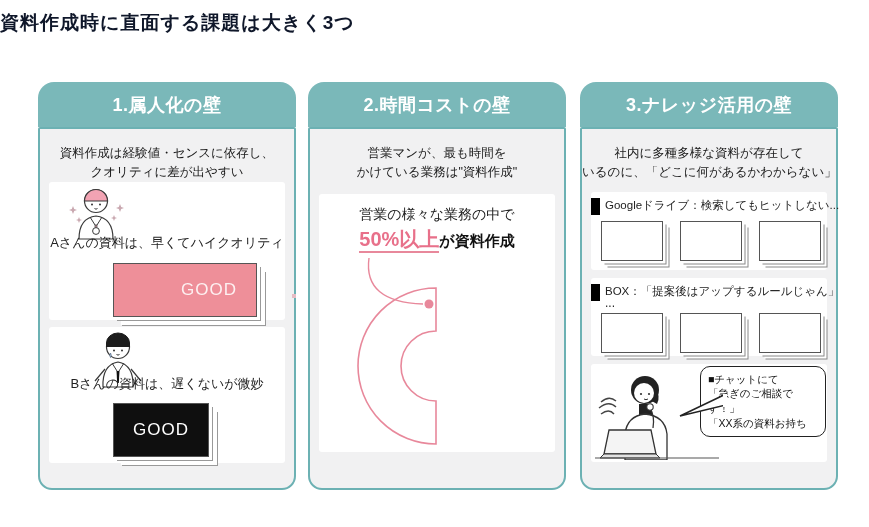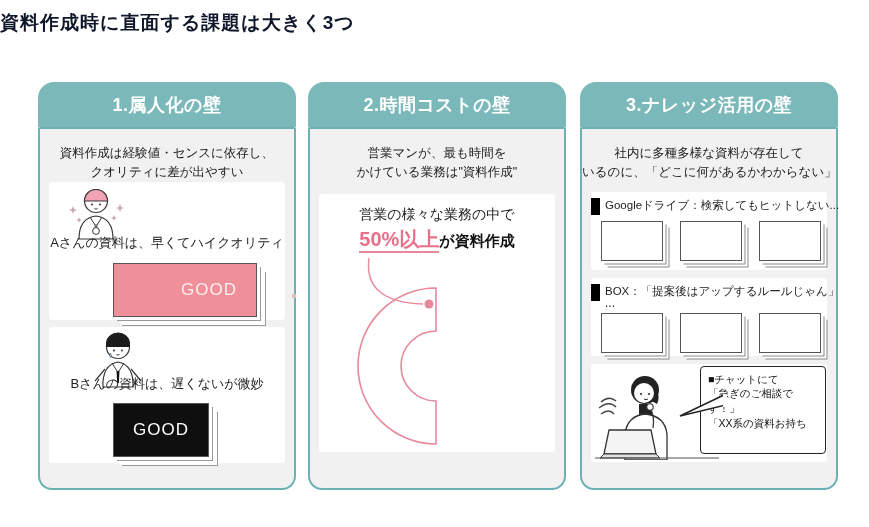--- a/index.html
+++ b/index.html
@@ -58,22 +58,22 @@
   .item-label{font-size:11.5px;color:#222;white-space:nowrap;}
   .cards-row{display:flex;gap:17px;justify-content:flex-start;margin:6px 0 0 10px;}
   .mini-card{
     width:60px;height:38px;background:#fff;border:1.3px solid #555;
     box-shadow:2.5px 2.5px 0 #fff,3.5px 3.5px 0 #888,5.5px 5.5px 0 #fff,6.5px 6.5px 0 #888;
   }
   .dots-cont{position:absolute;left:14px;top:18px;font-size:12px;color:#222;z-index:3;}
   .box3b .cards-row{margin-top:12px;}
   .bubble{
     position:absolute;right:1px;top:2px;width:126px;z-index:2;
-    background:#fff;border:1.5px solid #222;border-radius:4px;
-    padding:5px 4px 22px 7px;font-size:10.5px;line-height:1.42;color:#111;box-sizing:border-box;
+    background:#fff;border:1.5px solid #222;border-radius:10px;
+    padding:5px 4px 5px 7px;font-size:10.5px;line-height:1.42;color:#111;box-sizing:border-box;
   }
   .bubble-tail{position:absolute;left:88px;top:28px;z-index:3;}
   .woman{position:absolute;left:2px;bottom:2px;z-index:1;}
   .stray{position:absolute;left:292px;top:294px;width:4px;height:4px;background:#e6bcC4;background:#e6bcc4;}
 </style>
 </head>
 <body>
 
 <div class="title">資料作成時に直面する課題は大きく3つ</div>
 

